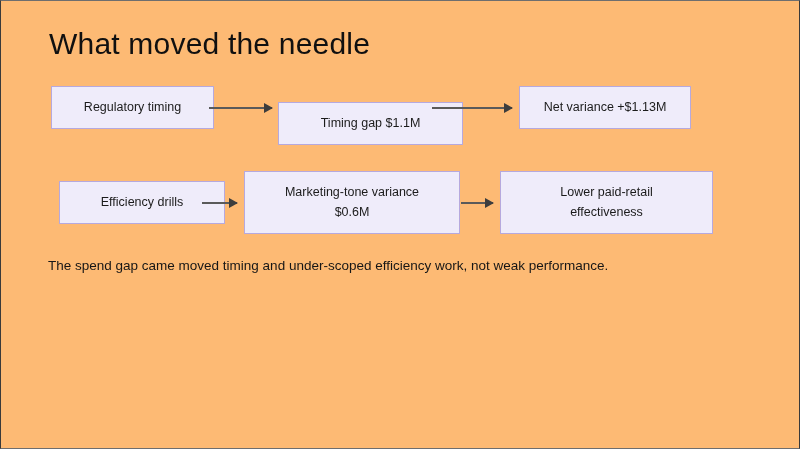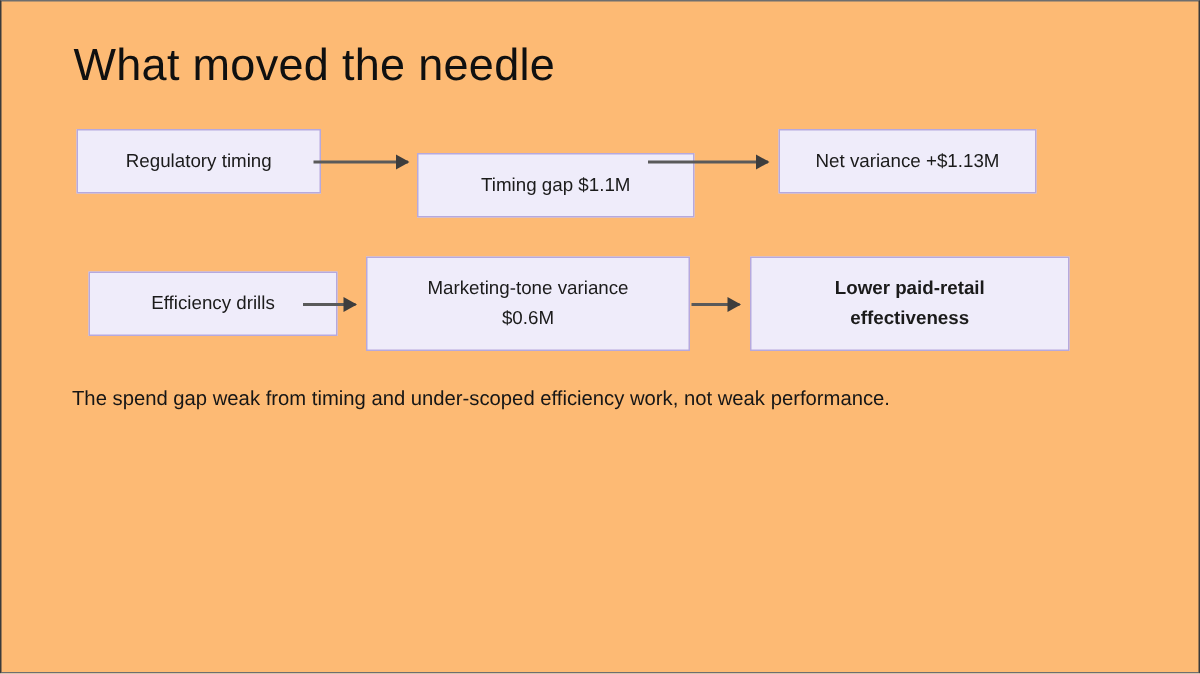--- a/index.html
+++ b/index.html
@@ -102,20 +102,20 @@
 
   <div class="connector" style="left:201px; top:200.5px; width:35px;"></div>
 
   <div class="node" style="left:243px; top:170px; width:216px; height:63px; flex-direction:column;">
     <span>Marketing-tone variance</span>
     <span>$0.6M</span>
   </div>
 
   <div class="connector" style="left:460px; top:200.5px; width:32px;"></div>
 
-  <div class="node" style="left:499px; top:170px; width:213px; height:63px; flex-direction:column;font-weight:bold;">
+  <div class="node" style="left:499px; top:170px; width:213px; height:63px; flex-direction:column;">
     <span>Lower paid-retail</span>
     <span>effectiveness</span>
   </div>
 
-  <div id="caption">The spend gap weak from timing and under-scoped efficiency work, not weak performance.</div>
+  <div id="caption">The spend gap came moved timing and under-scoped efficiency work, not weak performance.</div>
 
 </div>
 
 </body></html>

